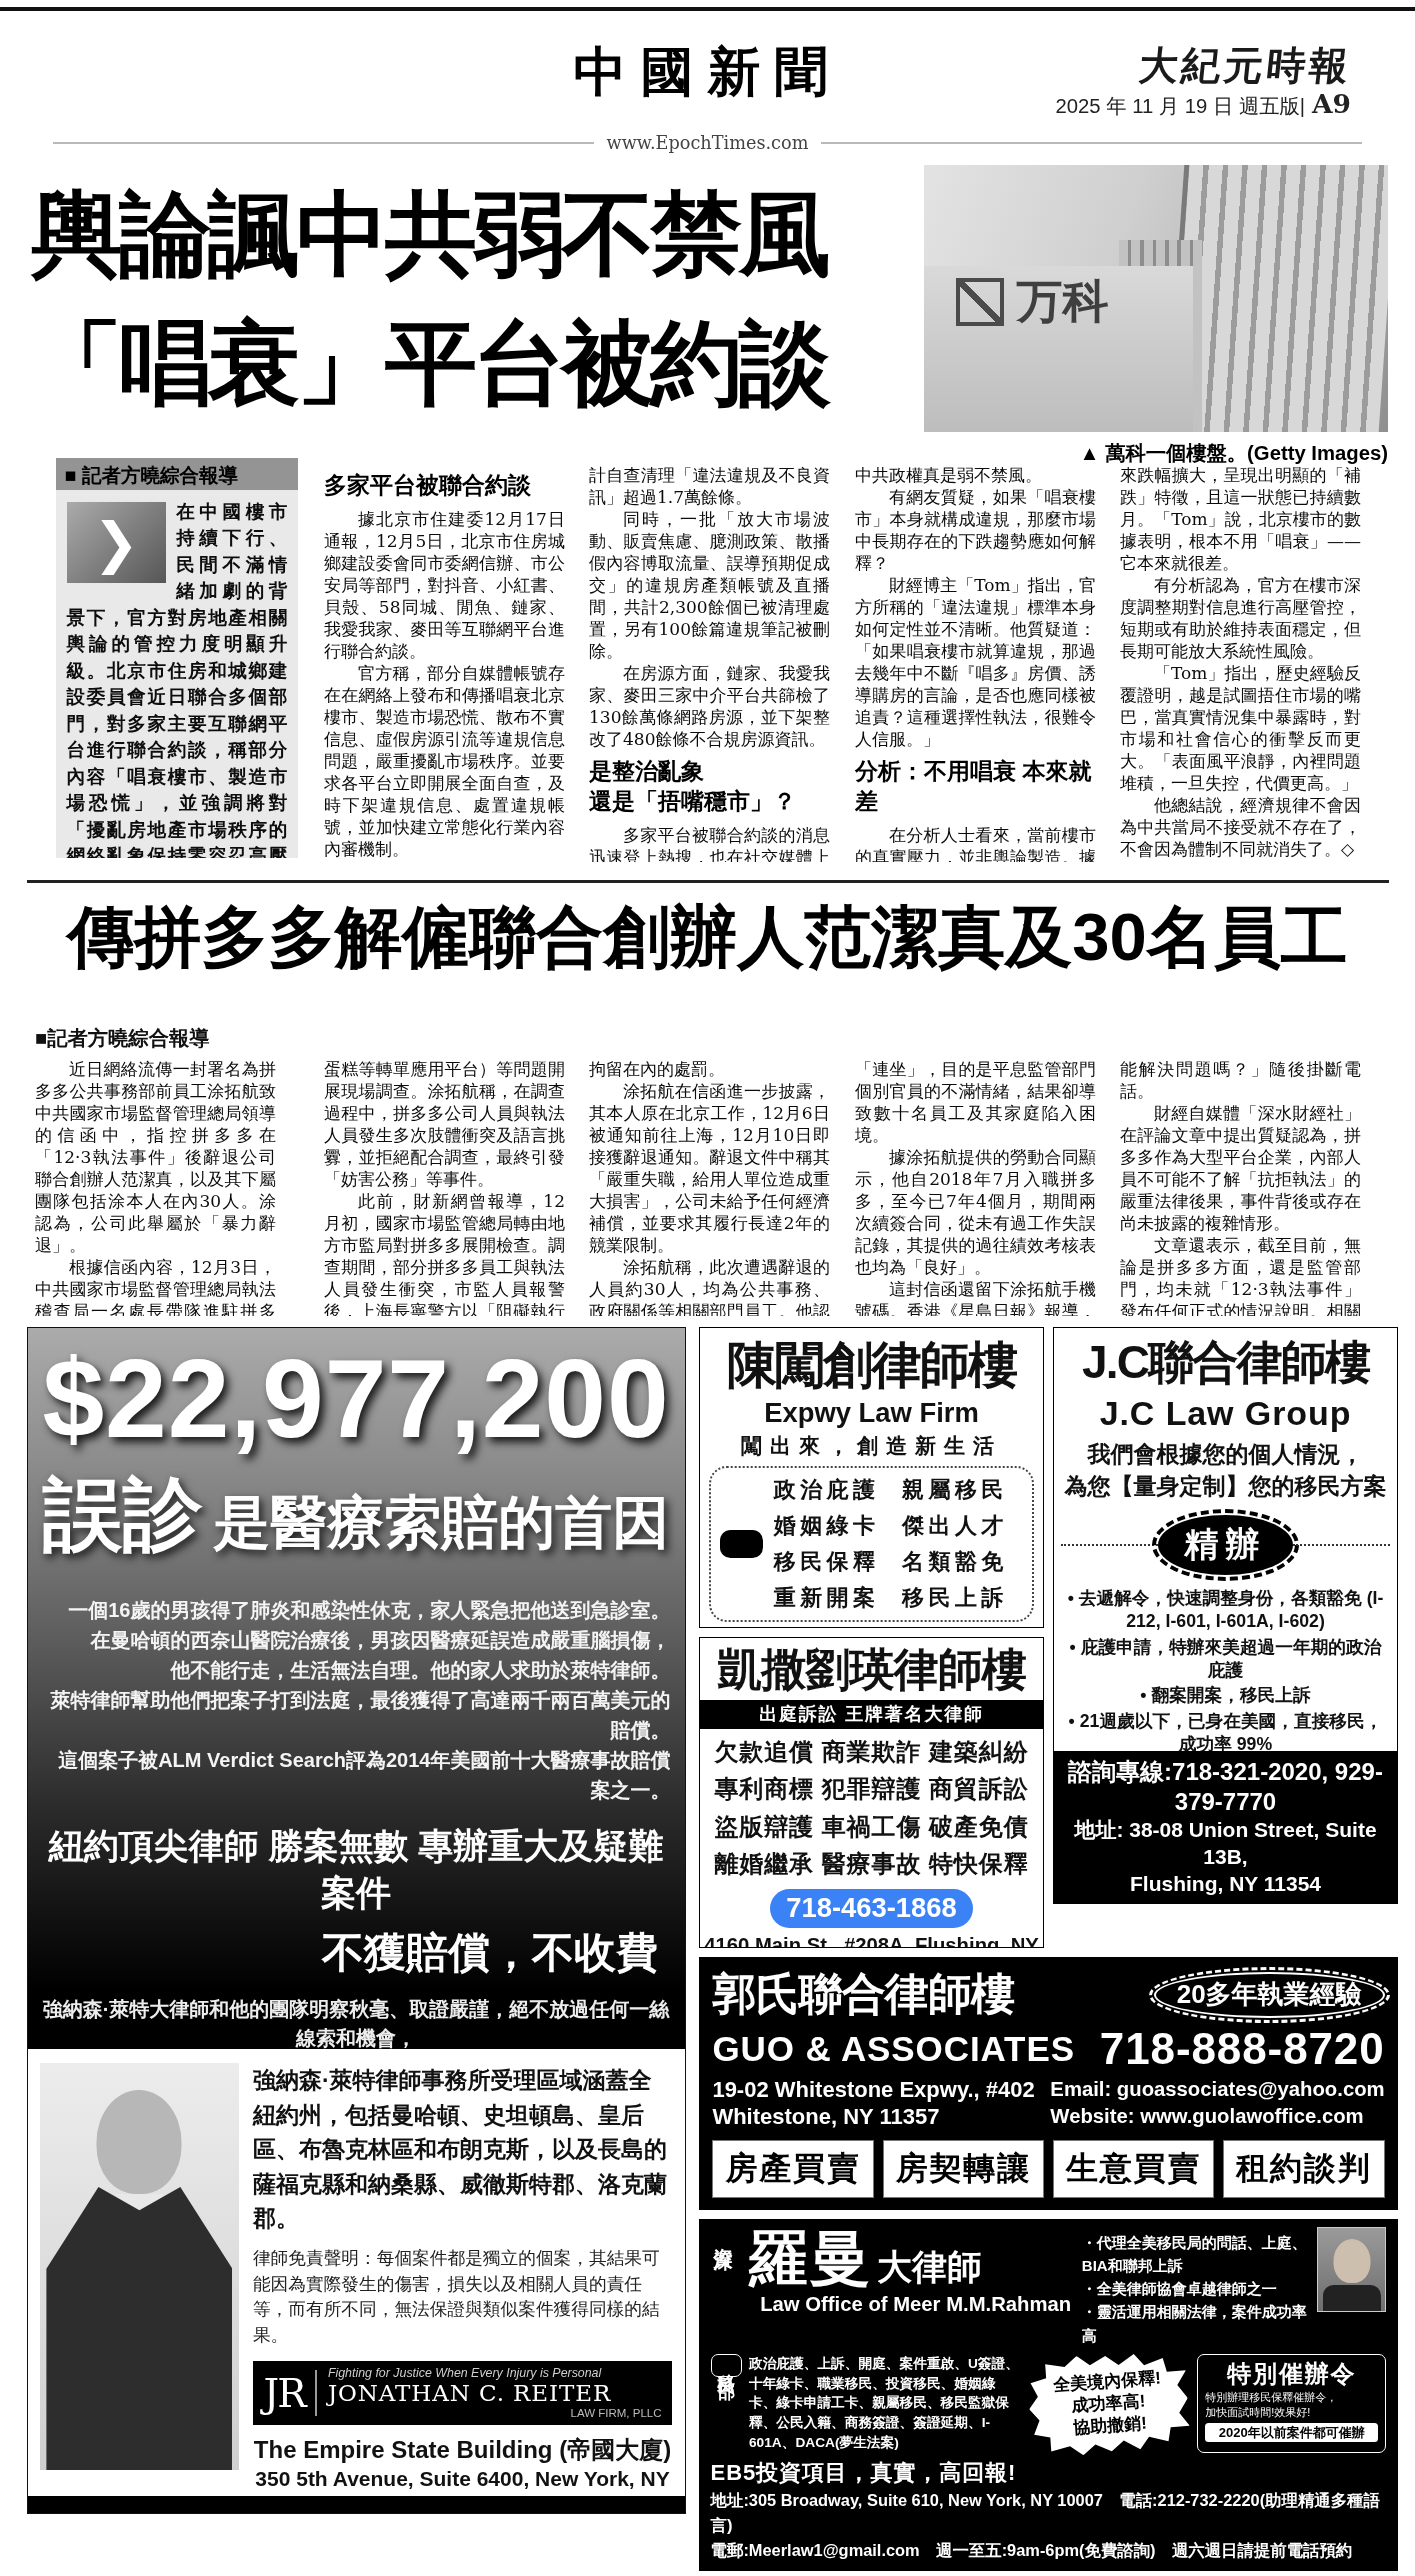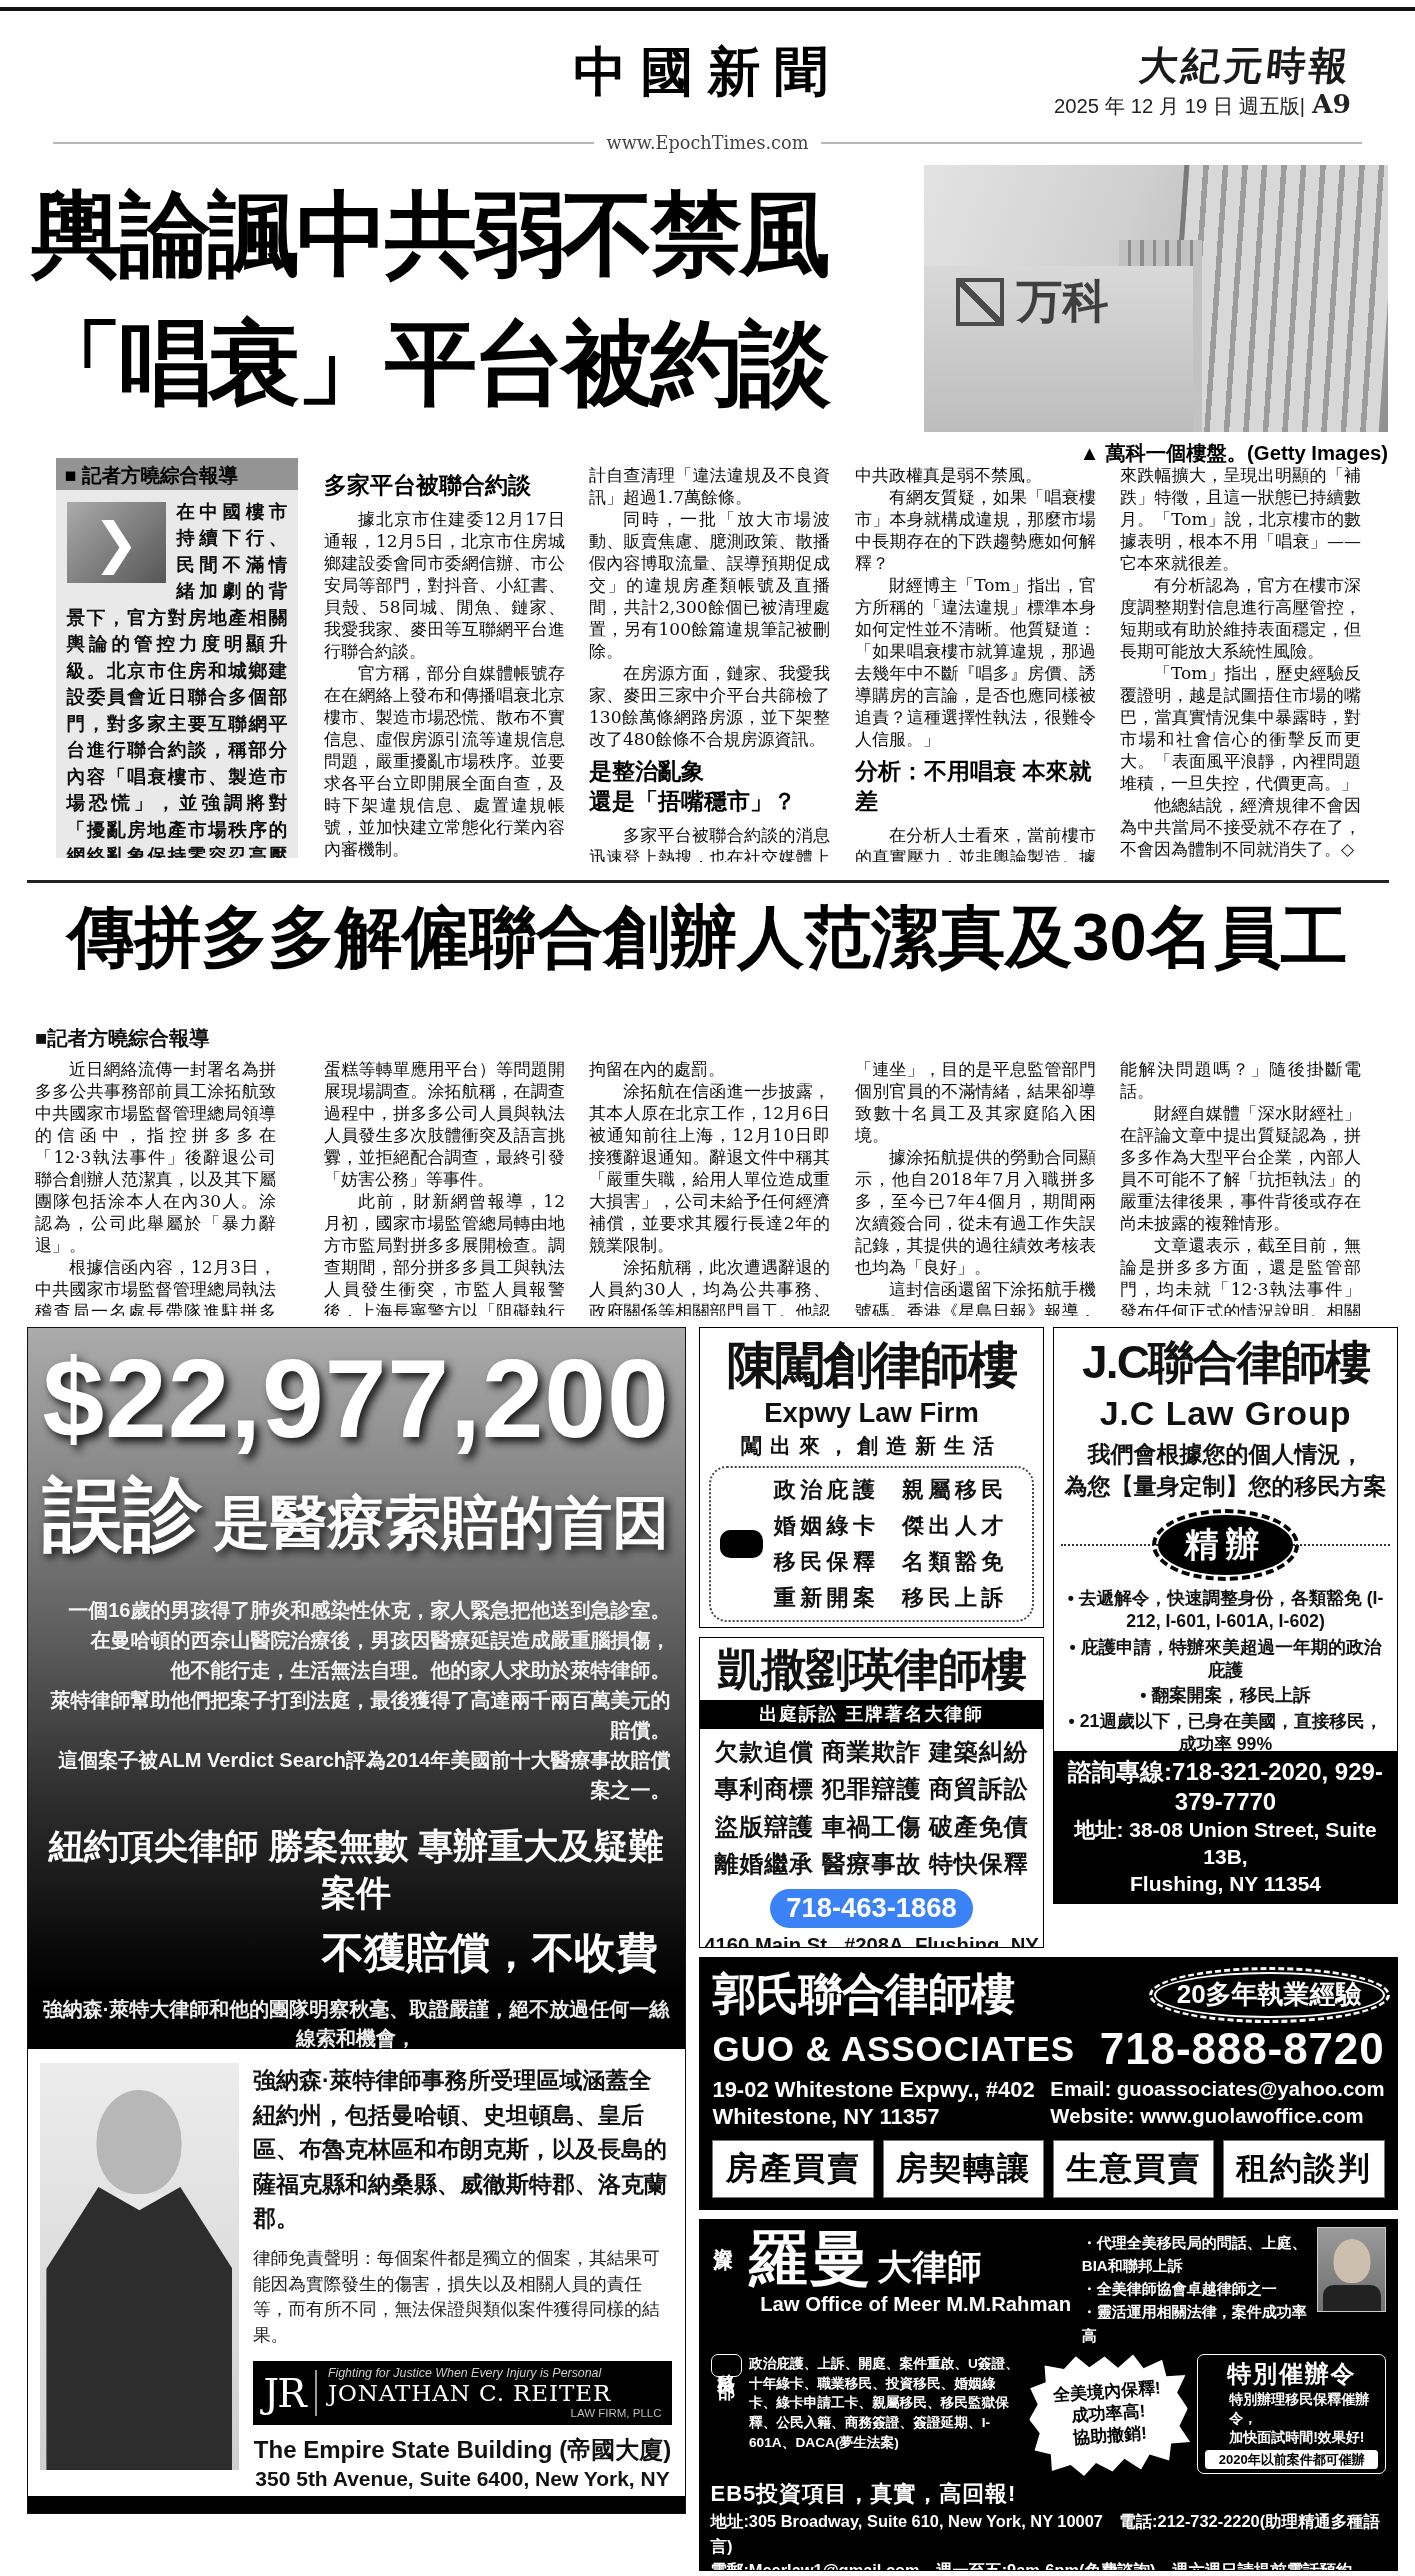--- a/index.html
+++ b/index.html
@@ -183,36 +183,36 @@
   .rh-mid-row { display:flex; gap:8.8px; margin-top:7px; align-items:stretch; }
   .rh-imm { flex:0 0 310px; display:flex; gap:7px; }
   .rh-imm-label { writing-mode:vertical-rl; border:1.8px solid #fff; border-radius:7px; font-size:17.7px;
     font-weight:900; padding:5.3px 2.7px; letter-spacing:3.5px; align-self:flex-start; }
   .rh-imm-text { font-size:13.7px; font-weight:600; line-height:1.45; }
   .rh-burst { flex:0 0 159px; background:#fff; color:#000; display:flex; flex-direction:column; justify-content:center;
     align-items:center; transform:rotate(-4deg); font-weight:900; font-size:17px; line-height:1.3; text-align:center;
     clip-path:polygon(0% 50%,6% 38%,2% 24%,12% 20%,12% 6%,24% 10%,32% 0%,40% 10%,50% 2%,58% 12%,68% 2%,74% 14%,86% 8%,88% 22%,100% 22%,94% 36%,100% 50%,94% 64%,100% 78%,88% 78%,86% 92%,74% 86%,68% 98%,58% 88%,50% 98%,40% 90%,32% 100%,24% 90%,12% 94%,12% 80%,2% 76%,6% 62%); }
   .rh-special { flex:1; border:1.8px solid #fff; border-radius:7px; padding:3.5px 7px; }
   .rh-special .t { text-align:center; font-size:24px; font-weight:900; letter-spacing:1.8px; }
-  .rh-special .s { font-size:14px; font-weight:700; line-height:1.35;margin-left:24px; }
+  .rh-special .s { font-size:11px; font-weight:400; line-height:1.35; }
   .rh-special .hl { background:#fff; color:#000; font-weight:900; font-size:13px; text-align:center;
     border-radius:3.5px; margin-top:2.7px; padding:0.9px 0; }
   .rh-eb5 { font-size:22px; font-weight:900; margin-top:5.3px; letter-spacing:0.9px; }
   .rh-contact { font-size:16.4px; font-weight:700; line-height:1.5; }
 </style>
 </head>
 <body>
 
 <div class="page">
 
   <div class="top-rule"></div>
   <div class="section-title">中國新聞</div>
   <div class="masthead">大紀元時報</div>
   <div class="dateline">
-    <span>2025 年 12 月 19 日 週五版|</span><b>A9</b>
+    <span>2025 年 11 月 19 日 週五版|</span><b>A9</b>
   </div>
   <div class="hdr-divider">
     <div class="hline"></div>
     <span>www.EpochTimes.com</span>
     <div class="hline"></div>
   </div>
 
   <div class="a1-headline">
     <div>輿論諷中共弱不禁風</div>
     <div>「唱衰」平台被約談</div>

